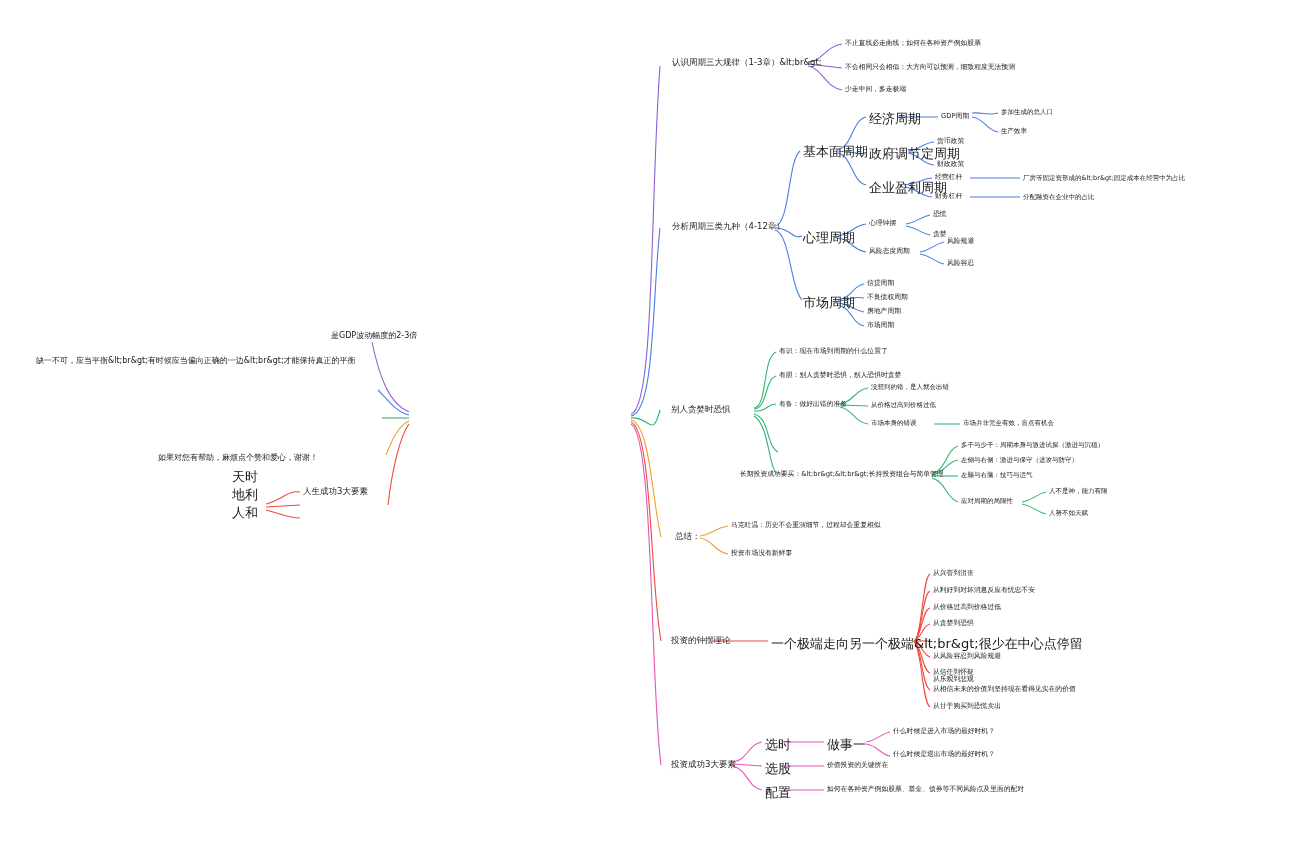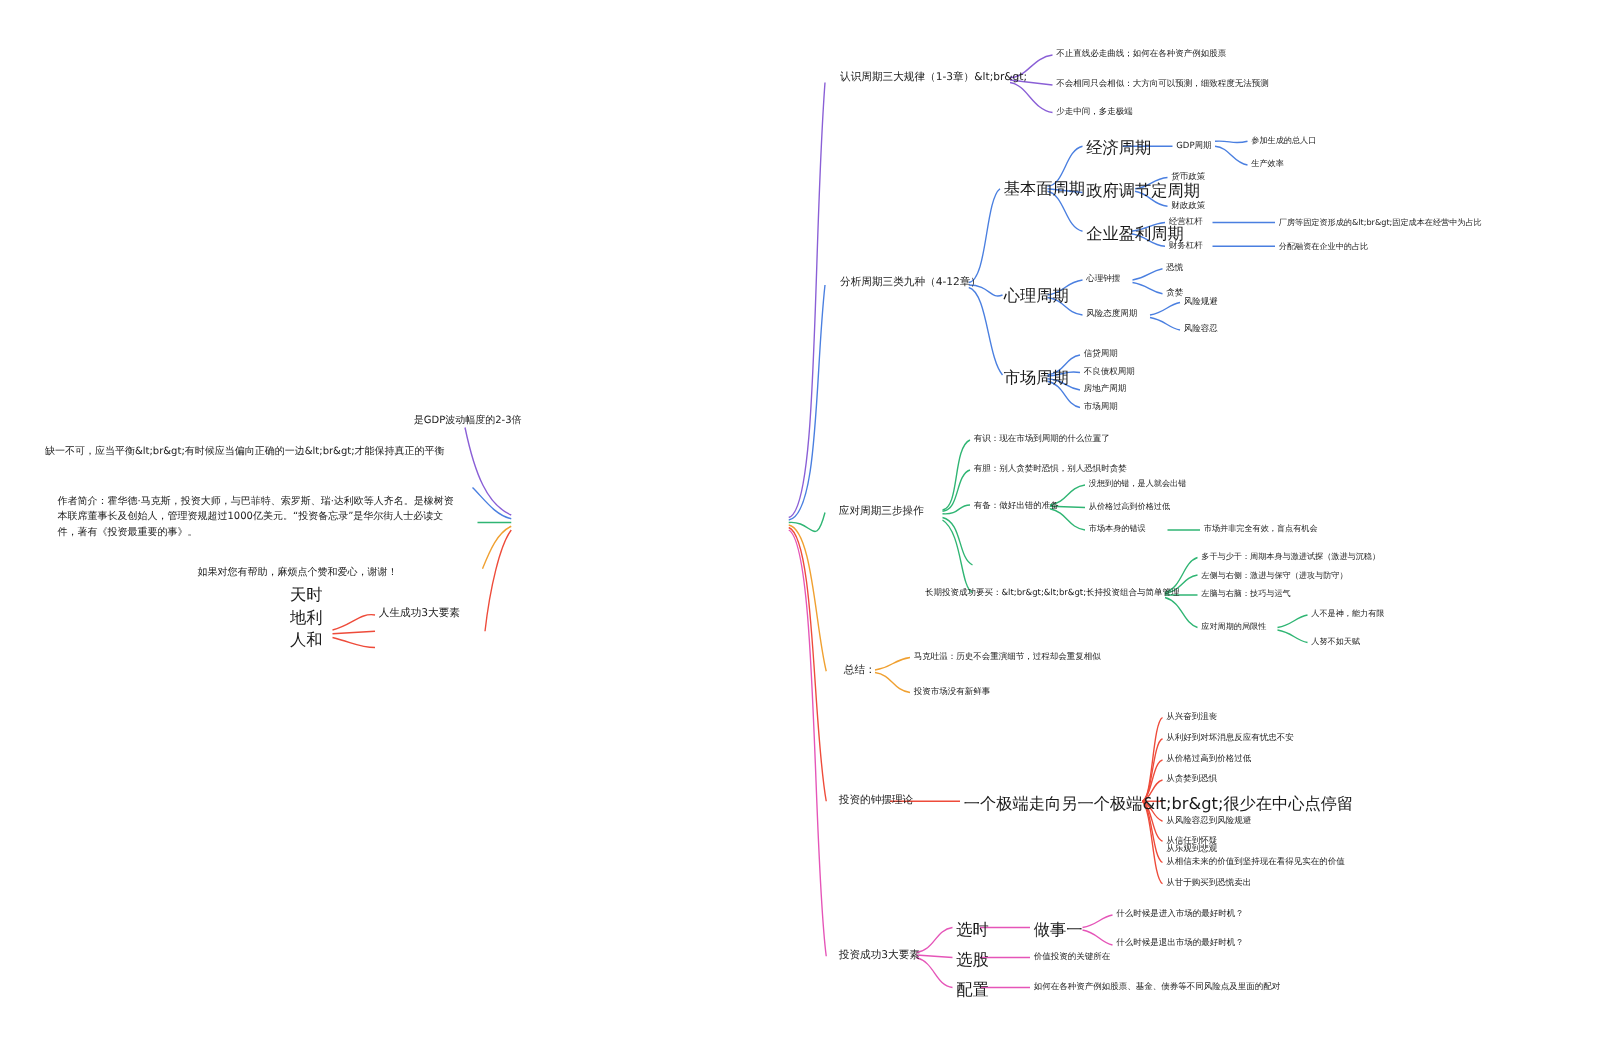--- a/index.html
+++ b/index.html
@@ -133,21 +133,20 @@
         <path d="M784,790 L824,790"></path>
         <path d="M866,742 C878,740 880,734 890,732"></path>
         <path d="M866,744 C878,746 880,754 890,756"></path>
       </g>
     </g>
   </svg>
 
 
   <div class="note" style="left:287px;top:330px;margin-left:44px;">是GDP波动幅度的2-3倍</div>
   <div class="note wrapnote" style="left:36px;top:355px;width:340px;">缺一不可，应当平衡&amp;lt;br&amp;gt;有时候应当偏向正确的一边&amp;lt;br&amp;gt;才能保持真正的平衡</div>
-  <div class="note wrapnote" style="left:46px;top:395px;width:320px;">作者简介：霍华德·马克斯，投资大师，与巴菲特、索罗斯、瑞·达利欧等人齐名。是橡树资本联席董事长及创始人，管理资规超过1000亿美元。“投资备忘录”是华尔街人士必读文件，著有《投资最重要的事》。</div>
   <div class="note" style="left:158px;top:452px;">如果对您有帮助，麻烦点个赞和爱心，谢谢！</div>
 
   <div class="node lvl2" style="left:232px;top:469px;">天时</div>
   <div class="node lvl2" style="left:232px;top:487px;">地利</div>
   <div class="node lvl2" style="left:232px;top:505px;">人和</div>
   <div class="node lvl1" style="left:303px;top:486px;">人生成功3大要素</div>
 
   <div class="node lvl1" style="left:672px;top:57px;">认识周期三大规律（1-3章）&amp;lt;br&amp;gt;</div>
   <div class="node lvl3" style="left:845px;top:39px;">不止直线必走曲线；如何在各种资产例如股票</div>
   <div class="node lvl3" style="left:845px;top:63px;">不会相同只会相似：大方向可以预测，细致程度无法预测</div>
@@ -178,21 +177,21 @@
   <div class="node lvl3" style="left:869px;top:247px;">风险态度周期</div>
   <div class="node lvl3" style="left:947px;top:237px;">风险规避</div>
   <div class="node lvl3" style="left:947px;top:259px;">风险容忍</div>
 
   <div class="node lvl2" style="left:803px;top:295px;">市场周期</div>
   <div class="node lvl3" style="left:867px;top:279px;">信贷周期</div>
   <div class="node lvl3" style="left:867px;top:293px;">不良债权周期</div>
   <div class="node lvl3" style="left:867px;top:307px;">房地产周期</div>
   <div class="node lvl3" style="left:867px;top:321px;">市场周期</div>
 
-  <div class="node lvl1" style="left:671px;top:404px;">应对周期三步操作</div>
+  <div class="node lvl1" style="left:671px;top:404px;">别人贪婪时恐惧</div>
   <div class="node lvl3" style="left:779px;top:347px;">有识：现在市场到周期的什么位置了</div>
   <div class="node lvl3" style="left:779px;top:371px;">有胆：别人贪婪时恐惧，别人恐惧时贪婪</div>
   <div class="node lvl3" style="left:779px;top:400px;">有备：做好出错的准备</div>
   <div class="node lvl4" style="left:871px;top:383px;">没想到的错，是人就会出错</div>
   <div class="node lvl4" style="left:871px;top:401px;">从价格过高到价格过低</div>
   <div class="node lvl4" style="left:871px;top:419px;">市场本身的错误</div>
   <div class="node lvl4" style="left:963px;top:419px;">市场并非完全有效，盲点有机会</div>
 
   <div class="node lvl3" style="left:740px;top:470px;">长期投资成功要买：&amp;lt;br&amp;gt;&amp;lt;br&amp;gt;长持投资组合与简单管理</div>
   <div class="node lvl4" style="left:961px;top:441px;">多干与少干：周期本身与激进试探（激进与沉稳）</div>

